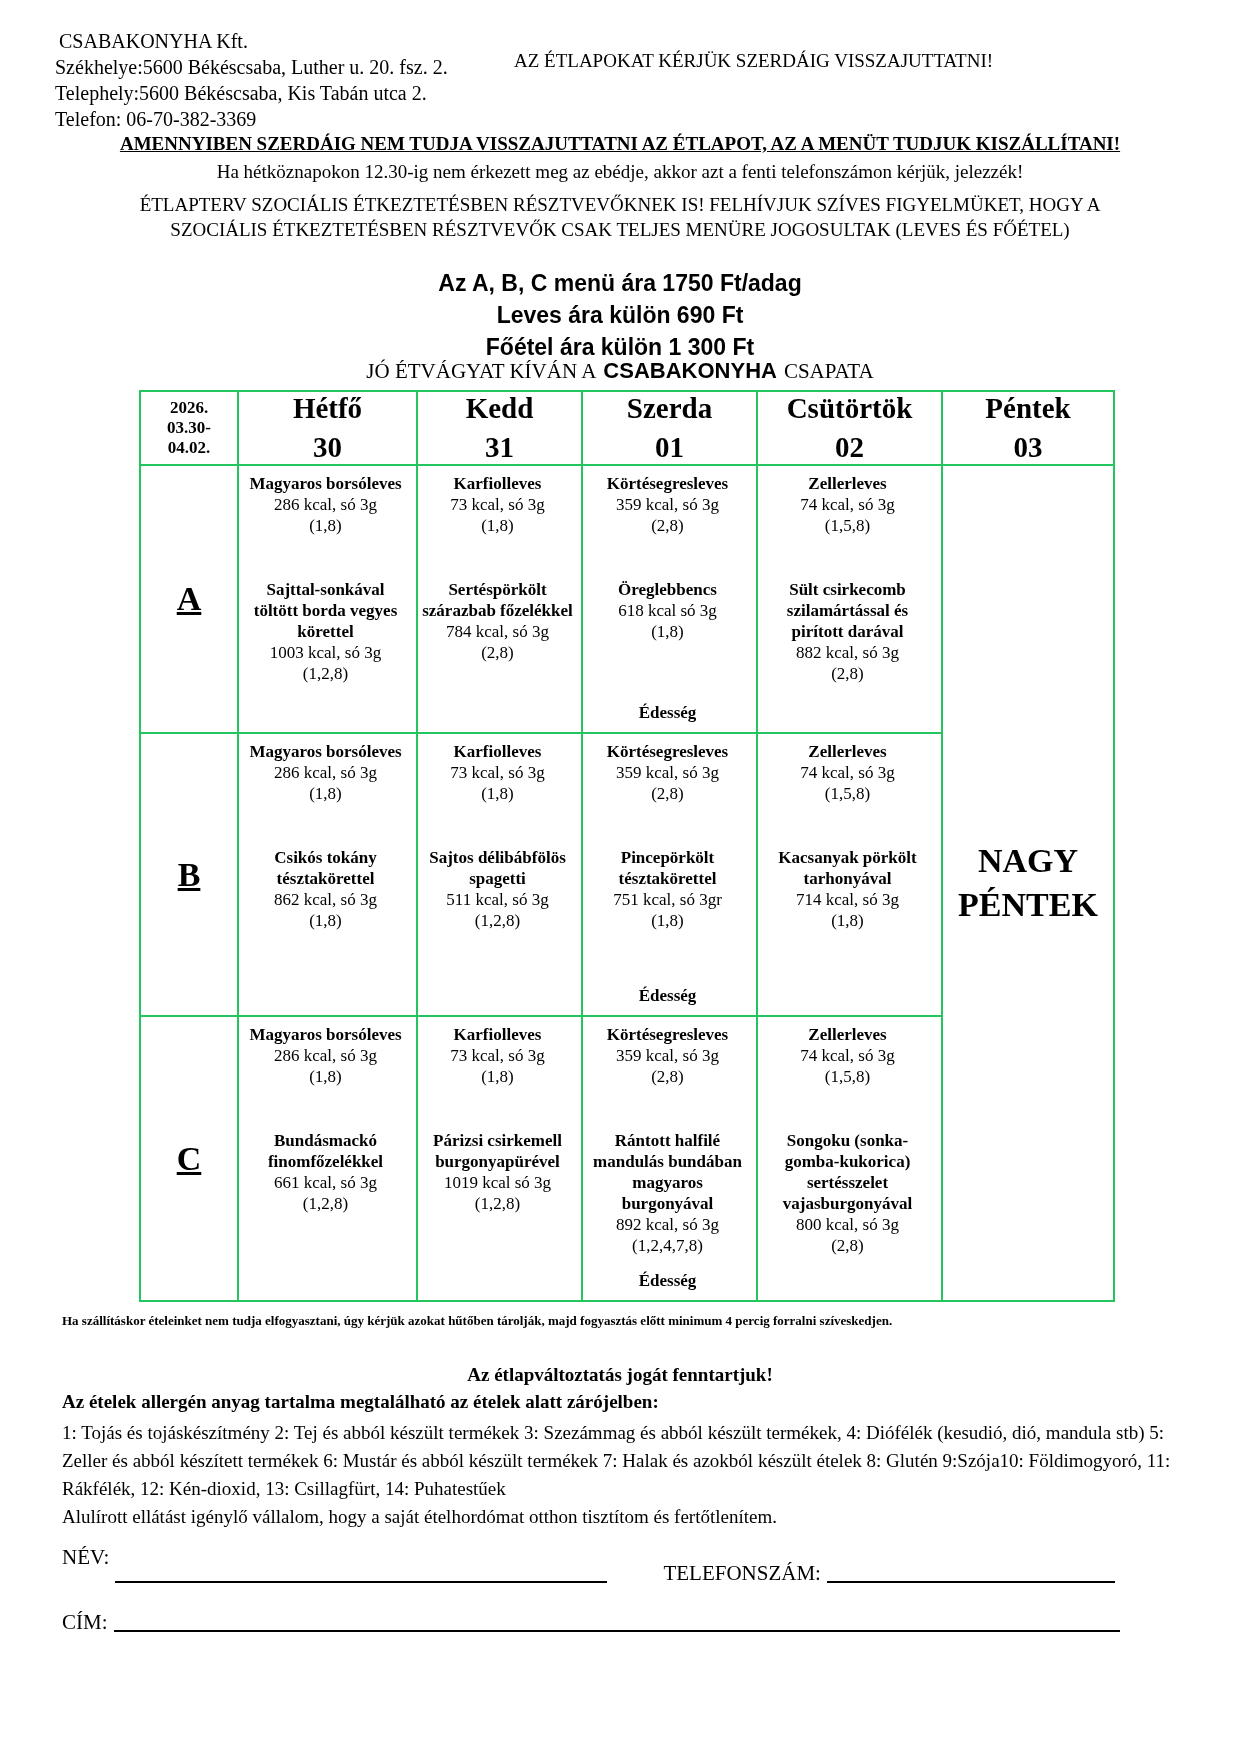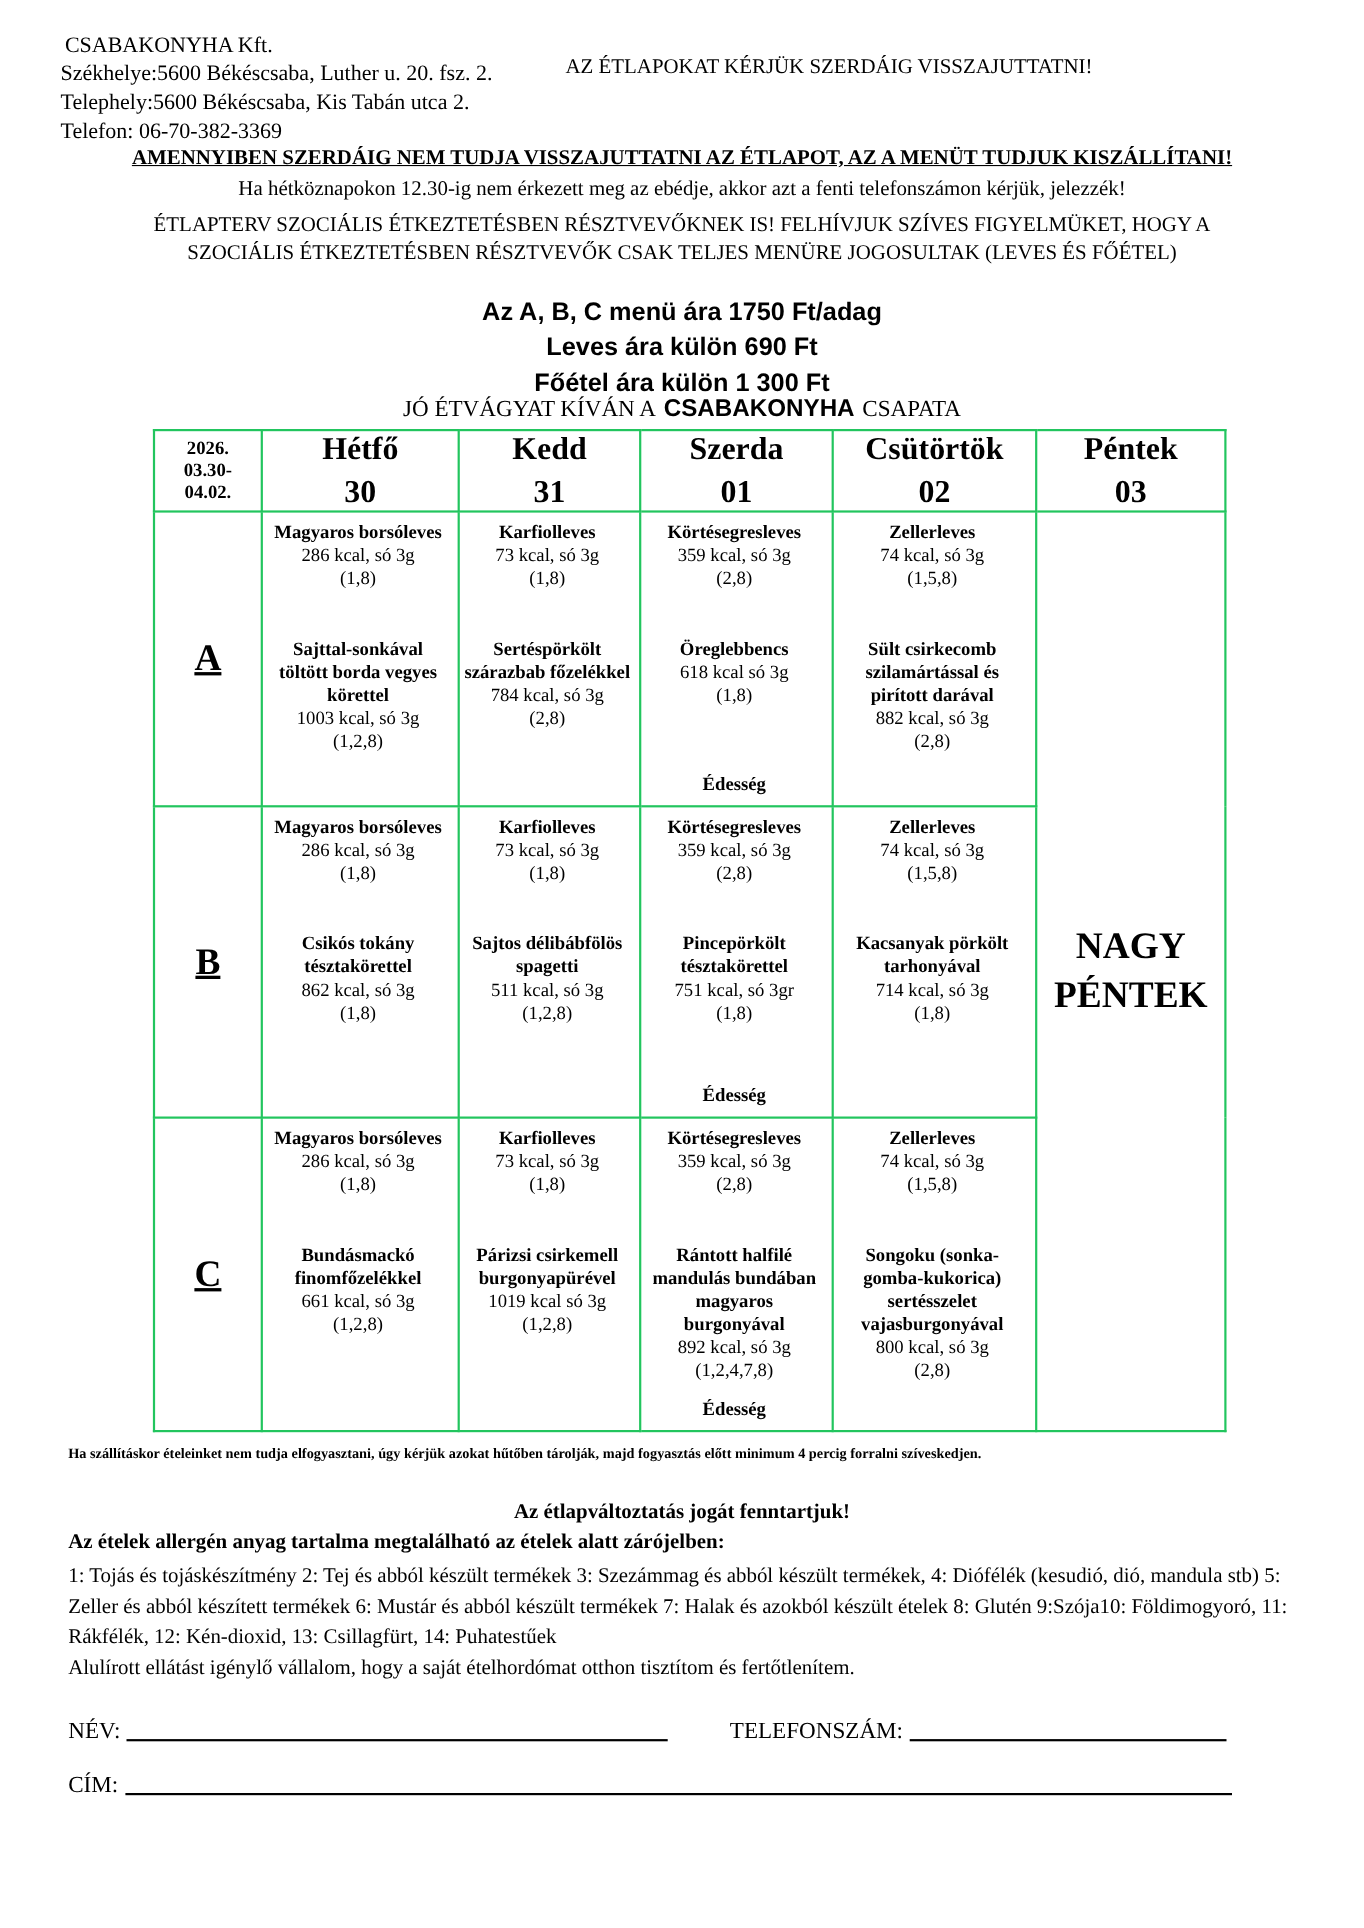--- a/index.html
+++ b/index.html
@@ -44,21 +44,21 @@
   .soupblock{min-height:106px;}
   .dessert{margin-top:auto;text-align:center;font-size:17px;font-weight:bold;}
   td.friday{text-align:center;vertical-align:middle;font-size:34px;font-weight:bold;line-height:44px;}
   
   .shipping-note{position:absolute;top:1307px;left:62px;width:1126px;font-size:13px;font-weight:bold;line-height:27px;}
   .change-note{position:absolute;top:1364px;left:0;width:100%;text-align:center;font-size:19px;font-weight:bold;}
   .allergen-title{position:absolute;top:1391px;left:62px;font-size:19px;font-weight:bold;}
   .allergen-body{position:absolute;top:1419px;left:62px;width:1126px;font-size:19px;line-height:28px;}
   .declaration{position:absolute;top:1506px;left:62px;font-size:19px;}
   
-  .form-row{position:absolute;display:flex;align-items:flex-end;font-size:21px;}
+  .form-row{position:absolute;display:flex;align-items:flex-start;font-size:21px;}
   .row-name{top:1545px;left:62px;width:1053px;}
   .row-addr{top:1610px;left:62px;width:1058px;}
   .form-row .lbl{white-space:nowrap;}
   .fill-line{border-bottom:2px solid #000;height:0;align-self:flex-end;margin:0 0 3px 6px;}
   .name-line{width:492px;}
   .phone-lbl{margin-left:56px;margin-top:16px;}
   .phone-line{flex:1;}
   .addr-line{flex:1;}
 </style>
 </head>

